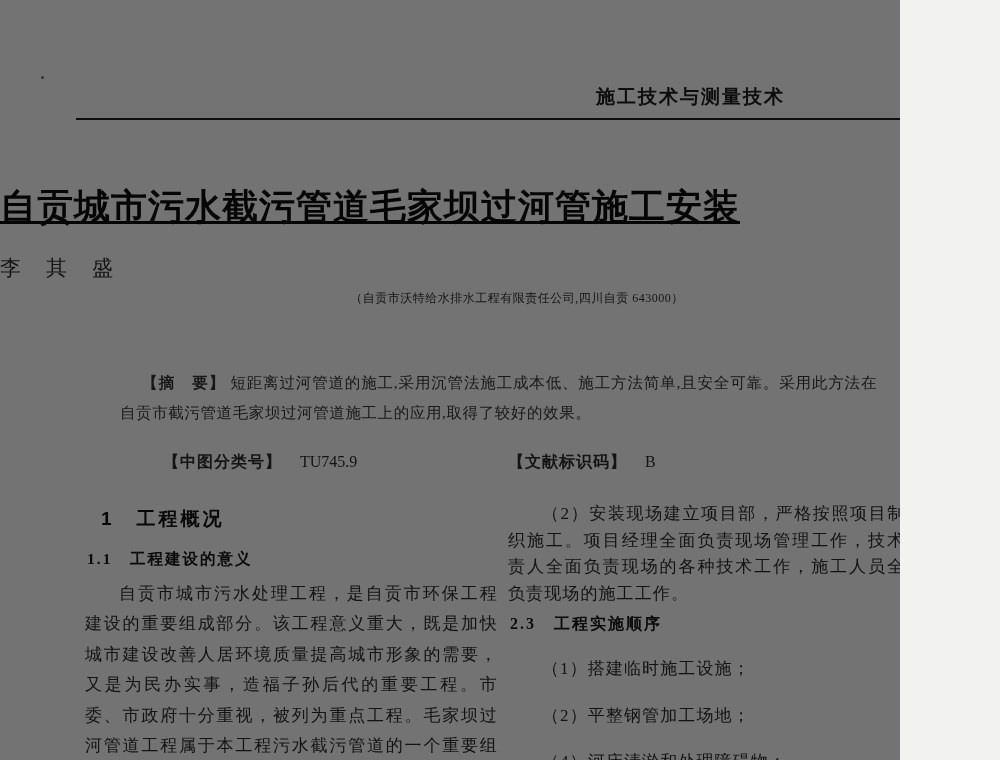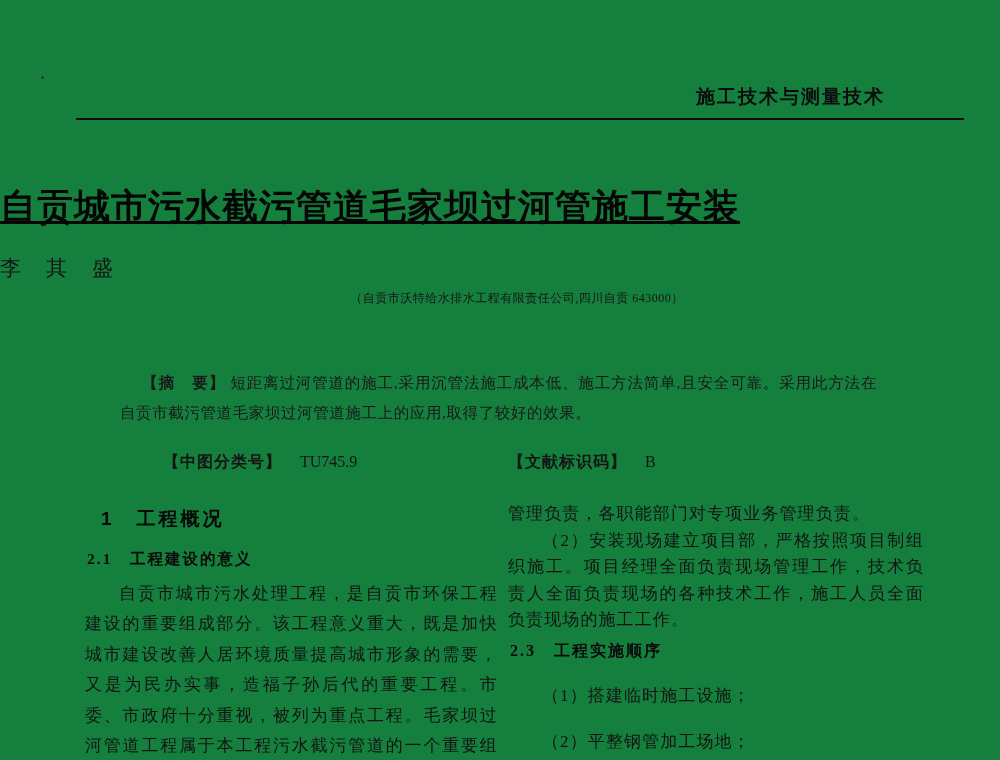--- a/index.html
+++ b/index.html
@@ -4,22 +4,22 @@
 <style>
   html, body { margin: 0; padding: 0; }
   body {
     width: 1000px; height: 760px;
     background: #f2f2f0;
     font-family: "Liberation Serif", serif;
     color: #111;
   }
   .page {
     position: relative;
-    width: 1000px; height: 760px;
-    background: #15803d;
+    width: 900px; height: 760px;
+    background: #737373;
     overflow: hidden;
   }
   .artifact-dot {
     position: absolute; left: 41px; top: 76px;
     width: 3px; height: 3px; background: #333; border-radius: 50%;
   }
   .running-header {
     position: absolute; top: 84px; right: 115px;
     font-family: "Liberation Sans", sans-serif;
     font-weight: bold; font-size: 19px; letter-spacing: 2px;
@@ -132,27 +132,26 @@
       <span>TU745.9</span>
     </span>
     <span class="clc-right">
       <span class="lbl">【文献标识码】</span>
       <span>B</span>
     </span>
   </div>
 
   <div class="col-left">
     <h2 class="sec-h1">1　工程概况</h2>
-    <h3 class="sec-h2">2.1　工程建设的意义</h3>
+    <h3 class="sec-h2">1.1　工程建设的意义</h3>
     <p class="body-para">自贡市城市污水处理工程，是自贡市环保工程建设的重要组成部分。该工程意义重大，既是加快城市建设改善人居环境质量提高城市形象的需要，又是为民办实事，造福子孙后代的重要工程。市委、市政府十分重视，被列为重点工程。毛家坝过河管道工程属于本工程污水截污管道的一个重要组成部分，截污管道的顺利建成对保证整个污水工程的按期建设有着重要意义。工期要求30 d完成。</p>
 
   </div>
 
   <div class="col-right">
-    <p class="cont-para">管理负责，各职能部门对专项业务管理负责。</p>
     <p class="indent-para">（2）安装现场建立项目部，严格按照项目制组织施工。项目经理全面负责现场管理工作，技术负责人全面负责现场的各种技术工作，施工人员全面负责现场的施工工作。</p>
     <h3 class="sec-h2-right">2.3　工程实施顺序</h3>
     <div class="step-item">（1）搭建临时施工设施；</div>
     <div class="step-item">（2）平整钢管加工场地；</div>
     <div class="step-item">（4）河床清淤和处理障碍物；</div>
 
   </div>
 
 </div>
 

